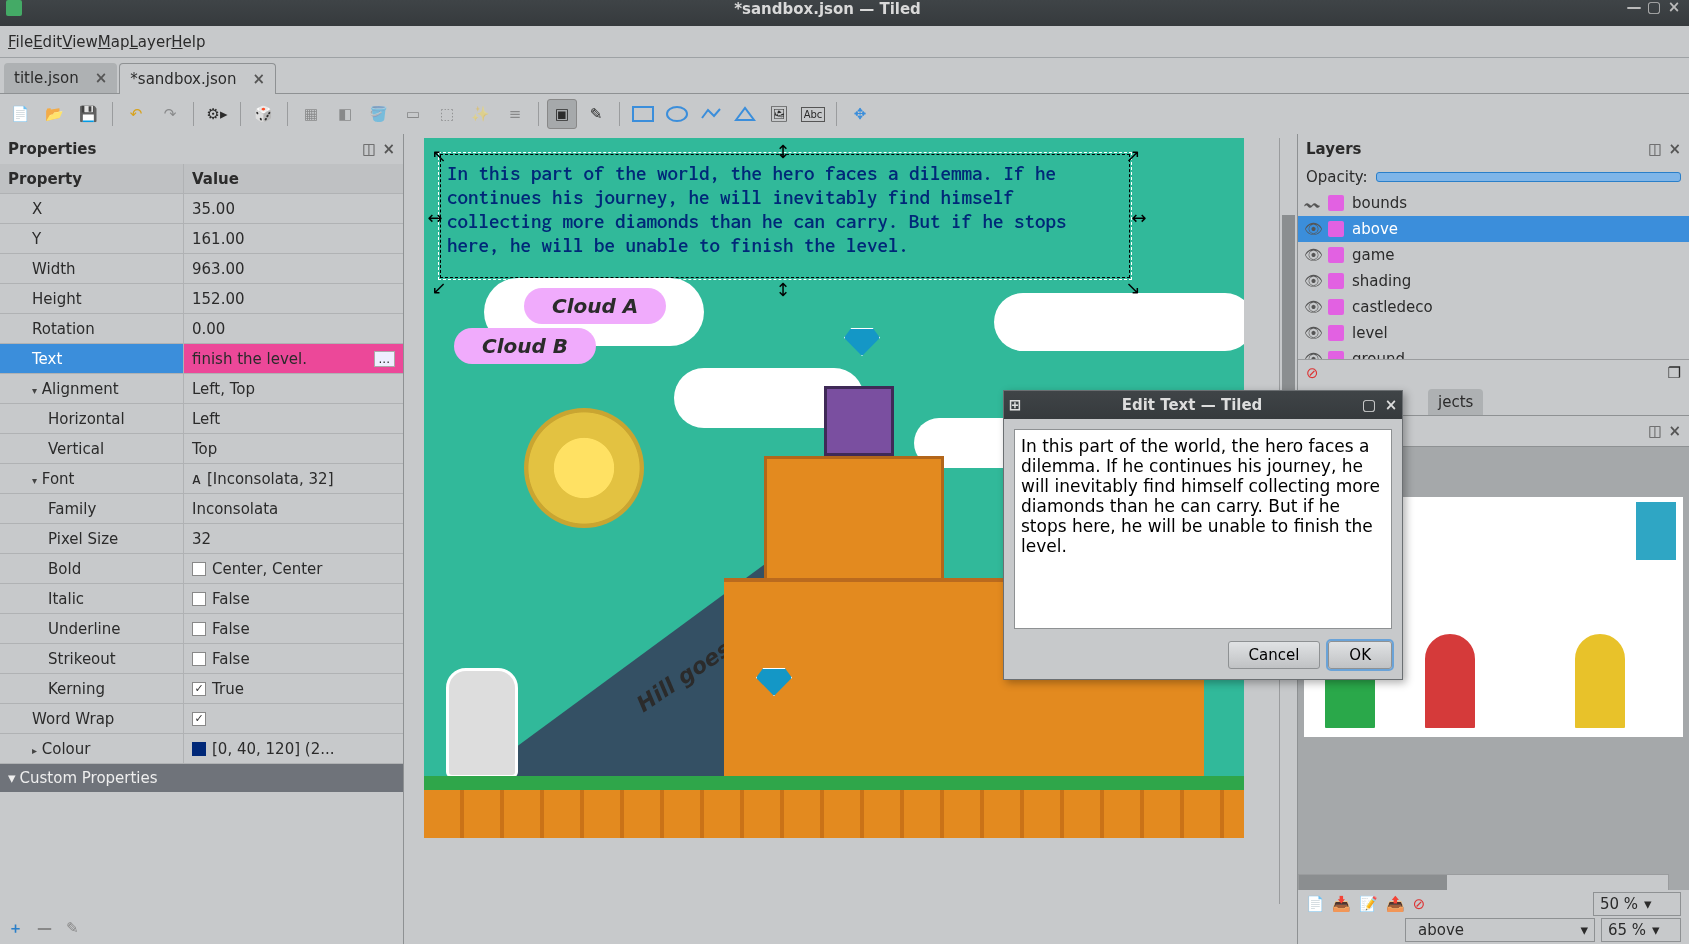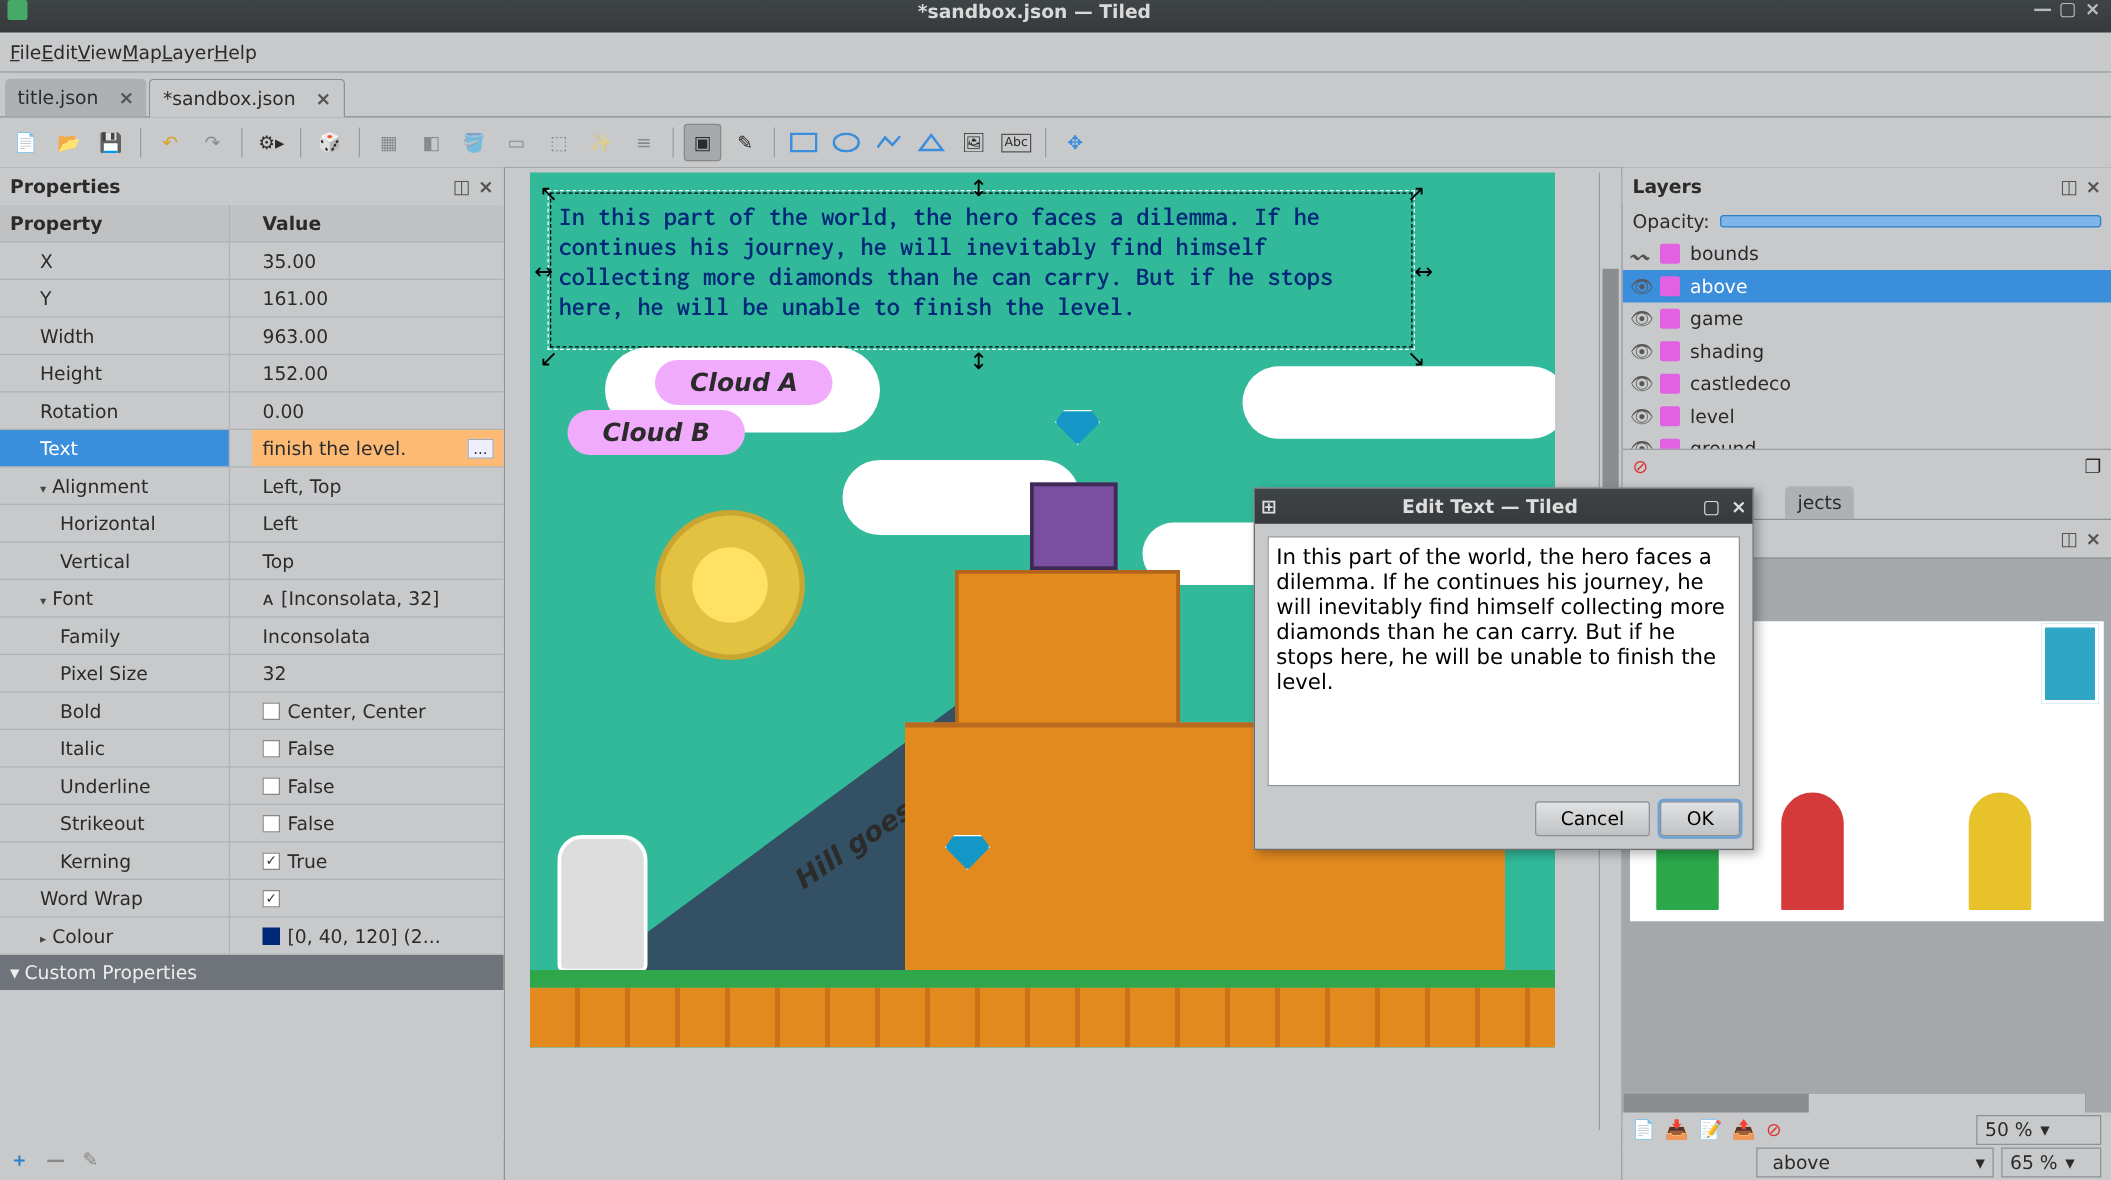--- a/index.html
+++ b/index.html
@@ -20,24 +20,24 @@
 .toolbar .tbtn{ width:30px; height:30px; display:flex; align-items:center; justify-content:center; cursor:pointer; border-radius:3px;}
 .toolbar .tbtn.active{ background:#a6a9ab; border:1px solid #888;}
 .toolbar .sep{ width:1px; height:24px; background:#9a9c9e; margin:0 4px;}
 .main { position:absolute; top:134px; left:0; right:0; bottom:0; display:flex;}
 .leftpanel{ width:404px; background:#c7c9cb; display:flex; flex-direction:column; border-right:1px solid #8e9193;}
 .phdr{ height:30px; display:flex; align-items:center; padding:0 8px; font-weight:600; background:#c7c9cb; justify-content:space-between;}
 .phdr .picons{display:flex; gap:6px; font-size:11px; color:#555;}
 .propgrid{ flex:1; overflow:auto; background:#c7c9cb;}
 .prow{ display:flex; height:30px; border-bottom:1px solid #b0b2b4; cursor:pointer;}
 .prow .pk{ width:184px; padding:5px 8px; display:flex; align-items:center; gap:4px; border-right:1px solid #b0b2b4;}
-.prow .pv{ flex:1; padding:5px 8px; display:flex; align-items:center; gap:6px;margin-left:18px;}
+.prow .pv{ flex:1; padding:5px 8px; display:flex; align-items:center; gap:6px;}
 .prow.header{ font-weight:600; background:#bfc1c3;}
 .prow.sel .pk{ background:#3b8edb; color:#fff;}
-.prow.sel .pv{ background:#fdba74;}
+.prow.sel .pv{ background:#ec4899;}
 .prow .ind1{padding-left:24px;} .prow .ind2{padding-left:40px;text-align:right;}
 .prow .tri{font-size:10px; color:#444;}
 .prow .cb{width:14px;height:14px;border:1px solid #888;background:#fff;display:inline-flex;align-items:center;justify-content:center;font-size:11px;color:#333;}
 .csw{width:14px;height:14px;background:#002878;display:inline-block;}
 .cprops{ background:#6f737a; color:#eee; padding:5px 8px; display:flex; align-items:center; gap:4px;}
 .propfooter{ height:32px; display:flex; align-items:center; gap:14px; padding:0 8px;}
 .center{ flex:1; position:relative; background:#c7c9cb;}
 .canvas{ position:absolute; left:20px; top:4px; width:820px; height:700px; background:#31b99a; overflow:hidden;}
 .rightpanel{ width:392px; background:#c7c9cb; display:flex; flex-direction:column; border-left:1px solid #8e9193;}
 .layrow{ height:26px; display:flex; align-items:center; gap:8px; padding:0 6px; cursor:pointer;}
@@ -472,21 +472,21 @@
       <div class="hsbar">
           <div class="thumb"></div>
         </div>
       <div class="tsfoot">
         <span>📄</span>
         <span>📥</span>
         <span>📝</span>
         <span>📤</span>
         <span style="color:#d33;">⊘</span>
         <span style="flex:1"></span>
-        <div class="combo" style="width:100px;">
+        <div class="combo" style="width:88px;">
           <span>50 %</span>
             <span>▾</span>
         </div>
       </div>
       <div class="tsfoot2">
         <div class="combo" style="width:190px;justify-content:flex-start;">
           <span class="lic"></span>
           <span>above</span>
           <span style="margin-left:auto">▾</span>
         </div>

